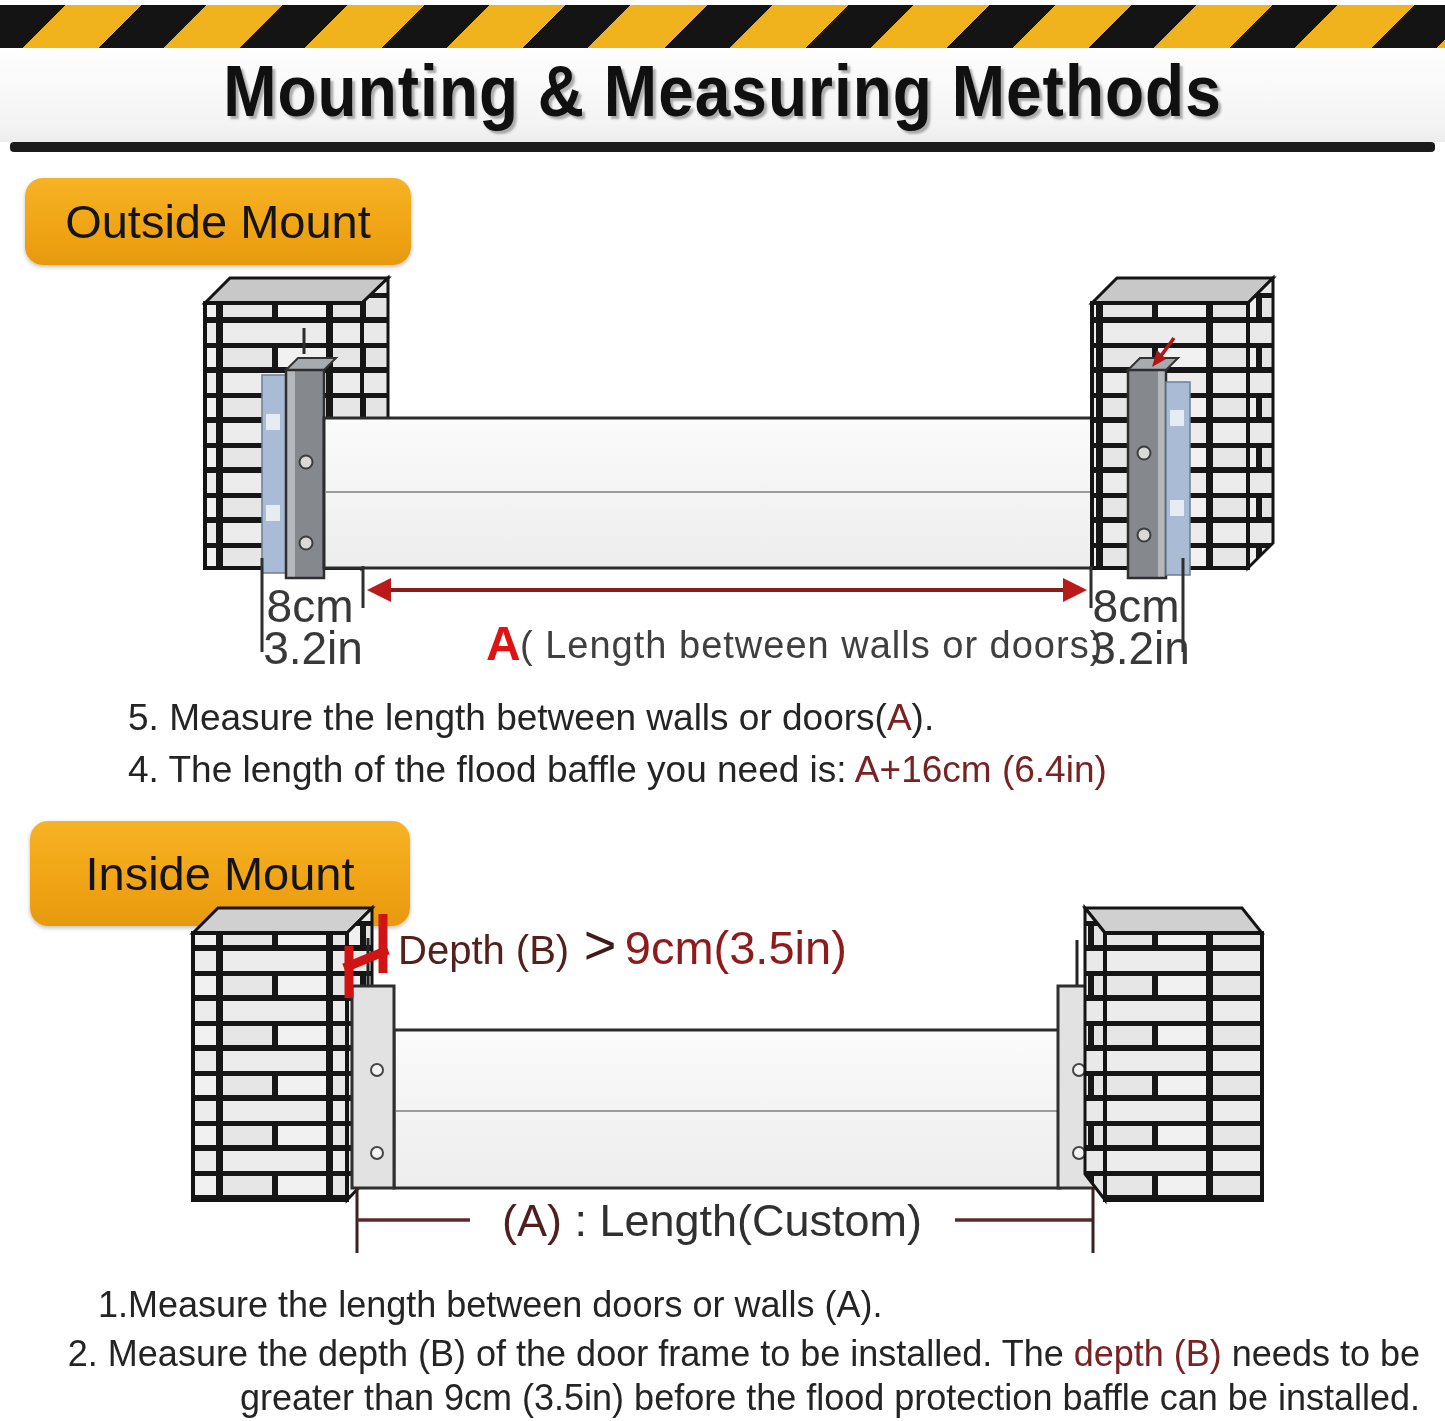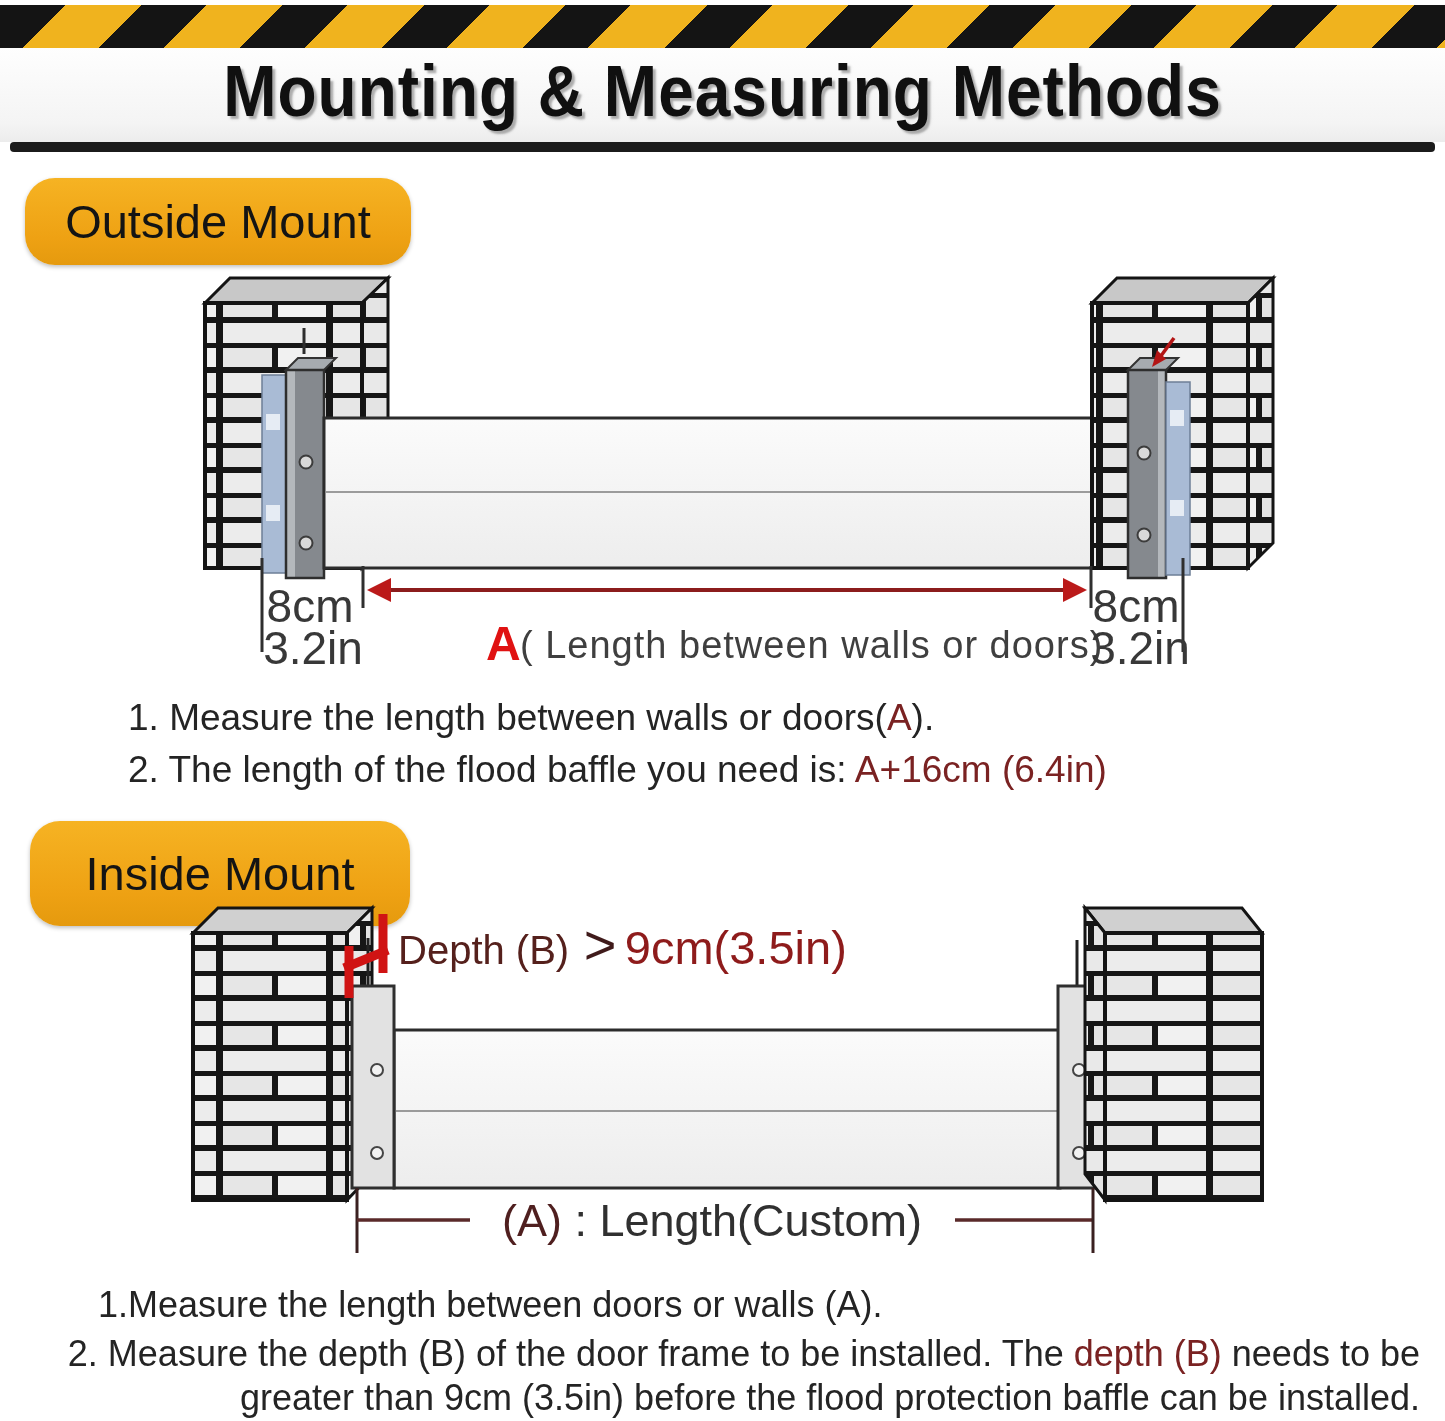--- a/index.html
+++ b/index.html
@@ -22,21 +22,21 @@
     position:absolute;top:50px;left:0;width:1445px;text-align:center;
     font-size:64px;font-weight:bold;color:#101010;letter-spacing:1px;
     transform:scaleY(1.12);transform-origin:top center;
     text-shadow:3px 3px 2px rgba(110,110,110,.55);
     white-space:nowrap;
   }
   
   .badge{
     position:absolute;display:flex;align-items:center;justify-content:center;
     background:linear-gradient(180deg,#f6b323 0%,#eea113 70%,#e59a0e 100%);
-    border-radius:30px;color:#141414;font-size:47px;
+    border-radius:18px;color:#141414;font-size:47px;
     box-shadow:0 2px 4px rgba(0,0,0,.25);
   }
   .badge.outside{left:25px;top:178px;width:386px;height:87px;}
   .badge.inside{left:30px;top:821px;width:380px;height:105px;}
   
   svg{position:absolute;left:0;display:block;}
   #diagram1{top:270px;}
   #diagram2{top:898px;}
   svg text{font-family:"Liberation Sans",sans-serif;}
   
@@ -144,22 +144,22 @@
     </g>
     <text x="310" y="352" font-size="46" fill="#383838" text-anchor="middle">8cm</text>
     <text x="313" y="394" font-size="46" fill="#383838" text-anchor="middle">3.2in</text>
     <text x="486" y="390" font-size="48" font-weight="bold" fill="#e01212">A</text>
     <text x="520" y="388" font-size="38" fill="#3f3f3f" letter-spacing="1">( Length between walls or doors)</text>
     <text x="1136" y="352" font-size="46" fill="#383838" text-anchor="middle">8cm</text>
     <text x="1140" y="394" font-size="46" fill="#383838" text-anchor="middle">3.2in</text>
   </svg>
 
   <div class="steps outside-steps">
-    <div><span>1. Measure the length between walls or doors(</span><span class="maroon">A</span><span>).</span></div>
-    <div><span>2. The length of the flood baffle you need is: </span><span class="maroon">A+16cm (6.4in)</span></div>
+    <div><span>5. Measure the length between walls or doors(</span><span class="maroon">A</span><span>).</span></div>
+    <div><span>4. The length of the flood baffle you need is: </span><span class="maroon">A+16cm (6.4in)</span></div>
   </div>
 
   <div class="badge inside">
     <span>Inside Mount</span>
   </div>
 
   <svg id="diagram2" width="1445" height="395" viewBox="0 0 1445 395">
 
     <g>
       <path d="M193,35 L218,10 L372,10 L347,35 Z" fill="#d0d0d0" stroke="#141414" stroke-width="3"></path>

